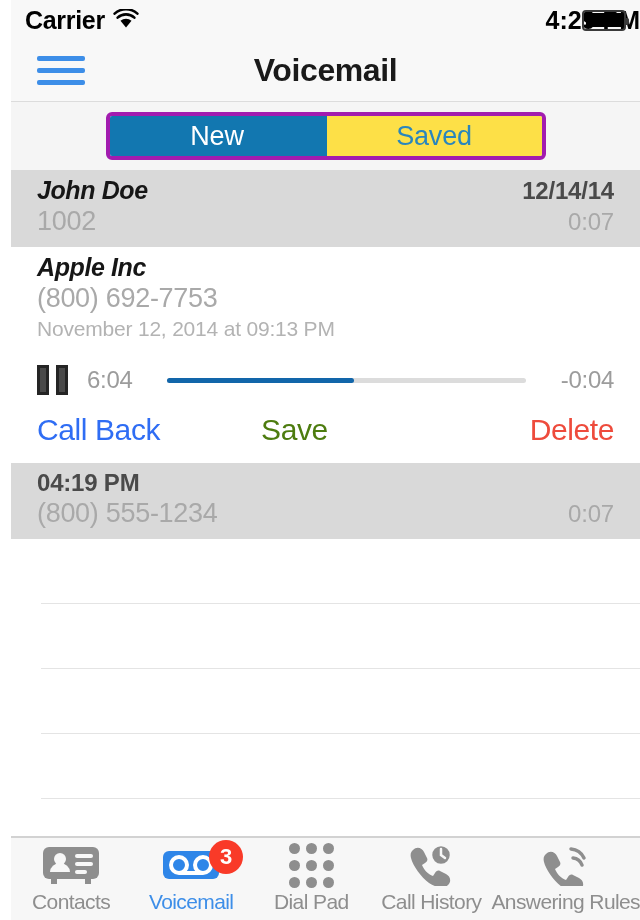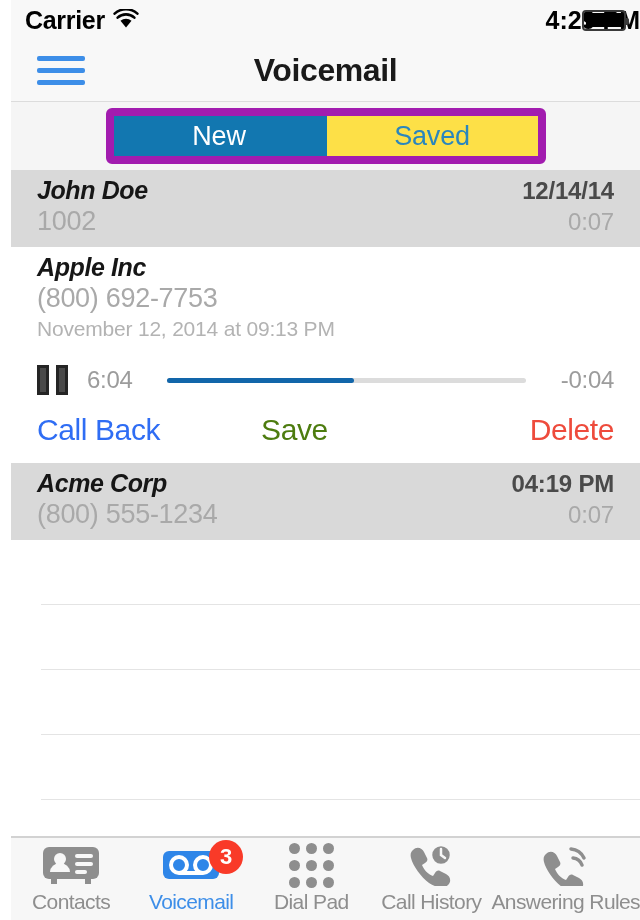--- a/index.html
+++ b/index.html
@@ -32,21 +32,21 @@
     flex:0 0 62px; background:#f8f8f8; position:relative;
     display:flex; align-items:center; padding:0 26px;
     border-bottom:1px solid #dcdcdc;
   }
   .hamburger { width:48px; height:34px; display:flex; flex-direction:column; justify-content:center; gap:7px; cursor:pointer; }
   .hamburger span { display:block; height:5px; border-radius:2px; background:#3d8ee8; }
   .nav-title { position:absolute; left:0; right:0; text-align:center; font-size:32px; font-weight:bold; color:#1a1a1a; letter-spacing:-0.4px; pointer-events:none; }
 
   
   .seg-wrap { flex:0 0 68px; background:#f5f5f5; display:flex; align-items:center; justify-content:center; }
-  .segmented { display:flex; width:440px; height:56px; border:8px solid #a21caf; border-radius:6px; overflow:hidden; }
+  .segmented { display:flex; width:440px; height:48px; border:4px solid #a21caf; border-radius:6px; overflow:hidden; }
   .seg {
     flex:1; display:flex; align-items:center; justify-content:center;
     font-size:27px; cursor:pointer; letter-spacing:-0.2px;
   }
   .seg.active { background:#1277b0; color:#fff; }
   .seg.inactive { background:#fde047; color:#2a86bd; }
   .seg + .seg { border-left:2px solid #1277b0; }
 
   
   .list { flex:1 1 auto; background:#fff; overflow:hidden; position:relative; }
@@ -171,21 +171,20 @@
     </div>
 
     <div class="actions">
       <span class="act callback">Call Back</span>
       <span class="act save">Save</span>
       <span class="act delete">Delete</span>
     </div>
 
     <div class="vm-row highlight">
       <div class="vm-line">
-        <span class="vm-name">Acme Corp</span>
         <span class="vm-meta-top">04:19 PM</span>
       </div>
       <div class="vm-line">
         <span class="vm-sub">(800) 555-1234</span>
         <span class="vm-meta-bot">0:07</span>
       </div>
     </div>
 
     <div class="empty-row"></div>
     <div class="empty-row"></div>

